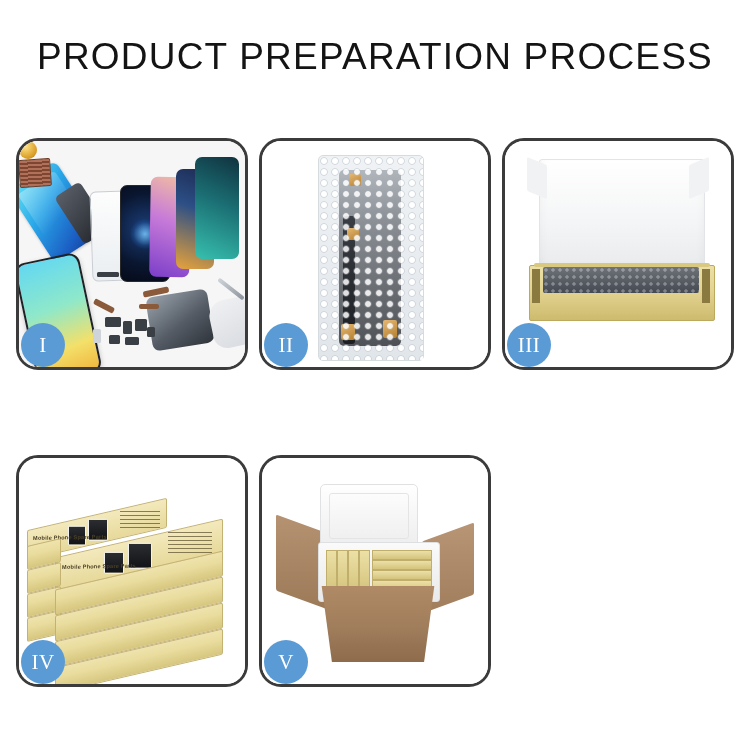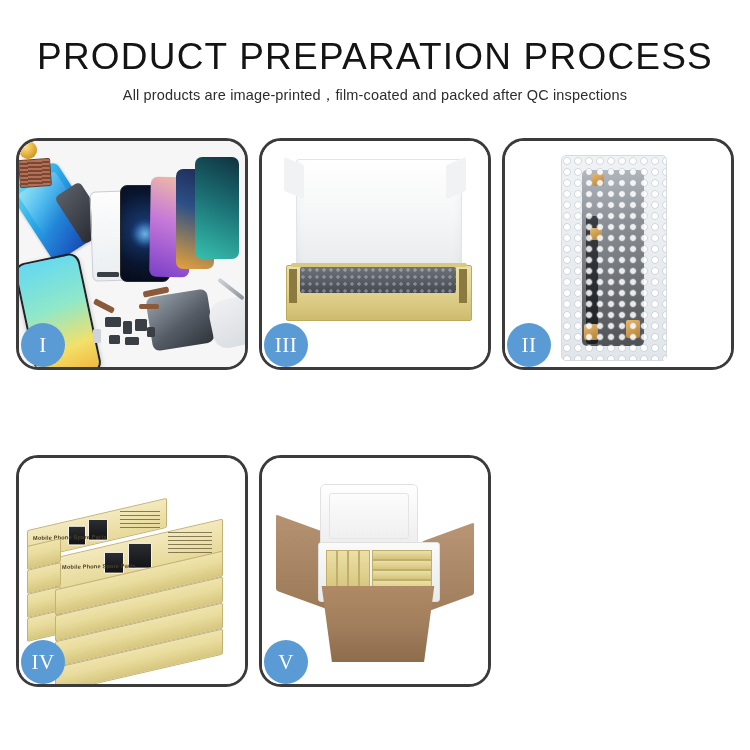--- a/index.html
+++ b/index.html
@@ -411,21 +411,20 @@
   .seam{
     position:absolute;
     background: rgba(120,96,66,.55);
   }
 </style>
 </head>
 <body>
 
 <div class="header">
   <h1 class="page-title">PRODUCT PREPARATION PROCESS</h1>
-  <p class="page-subtitle">All products are image-printed，film-coated and packed after QC inspections</p>
 </div>
 
 <div class="grid">
 
   <div class="cell">
     <div class="cell-inner c1">
       <div class="sheet phone-blue-tilt"></div>
       <div class="sheet phone-dark-small"></div>
       <div class="sheet glass-panel"></div>
       <div class="sheet phone-black"></div>
@@ -447,45 +446,45 @@
       <div class="flex-strip" style="left:74px; top:162px; width:22px; height:6px; transform:rotate(28deg);"></div>
       <div class="flex-strip" style="left:124px; top:148px; width:26px; height:6px; transform:rotate(-12deg);"></div>
       <div class="flex-strip" style="left:120px; top:163px; width:20px; height:5px;"></div>
       <div class="hand"></div>
       <div class="tweezer"></div>
     </div>
     <div class="badge">I</div>
   </div>
 
   <div class="cell">
-    <div class="cell-inner c3">
-      <div class="box3-lidfoam"></div>
-      <div class="box3-lidflapL"></div>
-      <div class="box3-lidflapR"></div>
-      <div class="box3-tray"></div>
-      <div class="box3-foamdark"></div>
-      <div class="box3-corner" style="left:27px;"></div>
-      <div class="box3-corner" style="left:197px;"></div>
-    </div>
-    <div class="badge">III</div>
-  </div>
-
-  <div class="cell">
     <div class="cell-inner c2">
       <div class="bubble-bag">
         <div class="inner-part"></div>
         <div class="part-strip"></div>
         <div class="copper-tab" style="left:30px; top:18px;"></div>
         <div class="copper-tab" style="left:28px; top:72px;"></div>
         <div class="copper-tab" style="left:22px; top:168px;width:14px;height:16px;"></div>
         <div class="copper-tab" style="left:64px; top:164px;width:14px;height:18px;"></div>
         <div class="bubble-overlay"></div>
       </div>
     </div>
     <div class="badge">II</div>
+  </div>
+
+  <div class="cell">
+    <div class="cell-inner c3">
+      <div class="box3-lidfoam"></div>
+      <div class="box3-lidflapL"></div>
+      <div class="box3-lidflapR"></div>
+      <div class="box3-tray"></div>
+      <div class="box3-foamdark"></div>
+      <div class="box3-corner" style="left:27px;"></div>
+      <div class="box3-corner" style="left:197px;"></div>
+    </div>
+    <div class="badge">III</div>
   </div>
 
   <div class="cell">
     <div class="cell-inner c4">
       <div class="stack">
 
         <div class="kbox kbox-top" style="left:0px; top:32px; width:138px; height:28px; transform: skewY(-13deg);">
           <div class="kbox-lines" style="left:92px; top:3px; width:40px; height:20px; transform: skewY(13deg);"></div>
           <div class="kbox-win" style="left:40px; top:6px; width:16px; height:18px; transform: skewY(13deg);"></div>
           <div class="kbox-win" style="left:60px; top:4px; width:18px; height:20px; transform: skewY(13deg);"></div>

